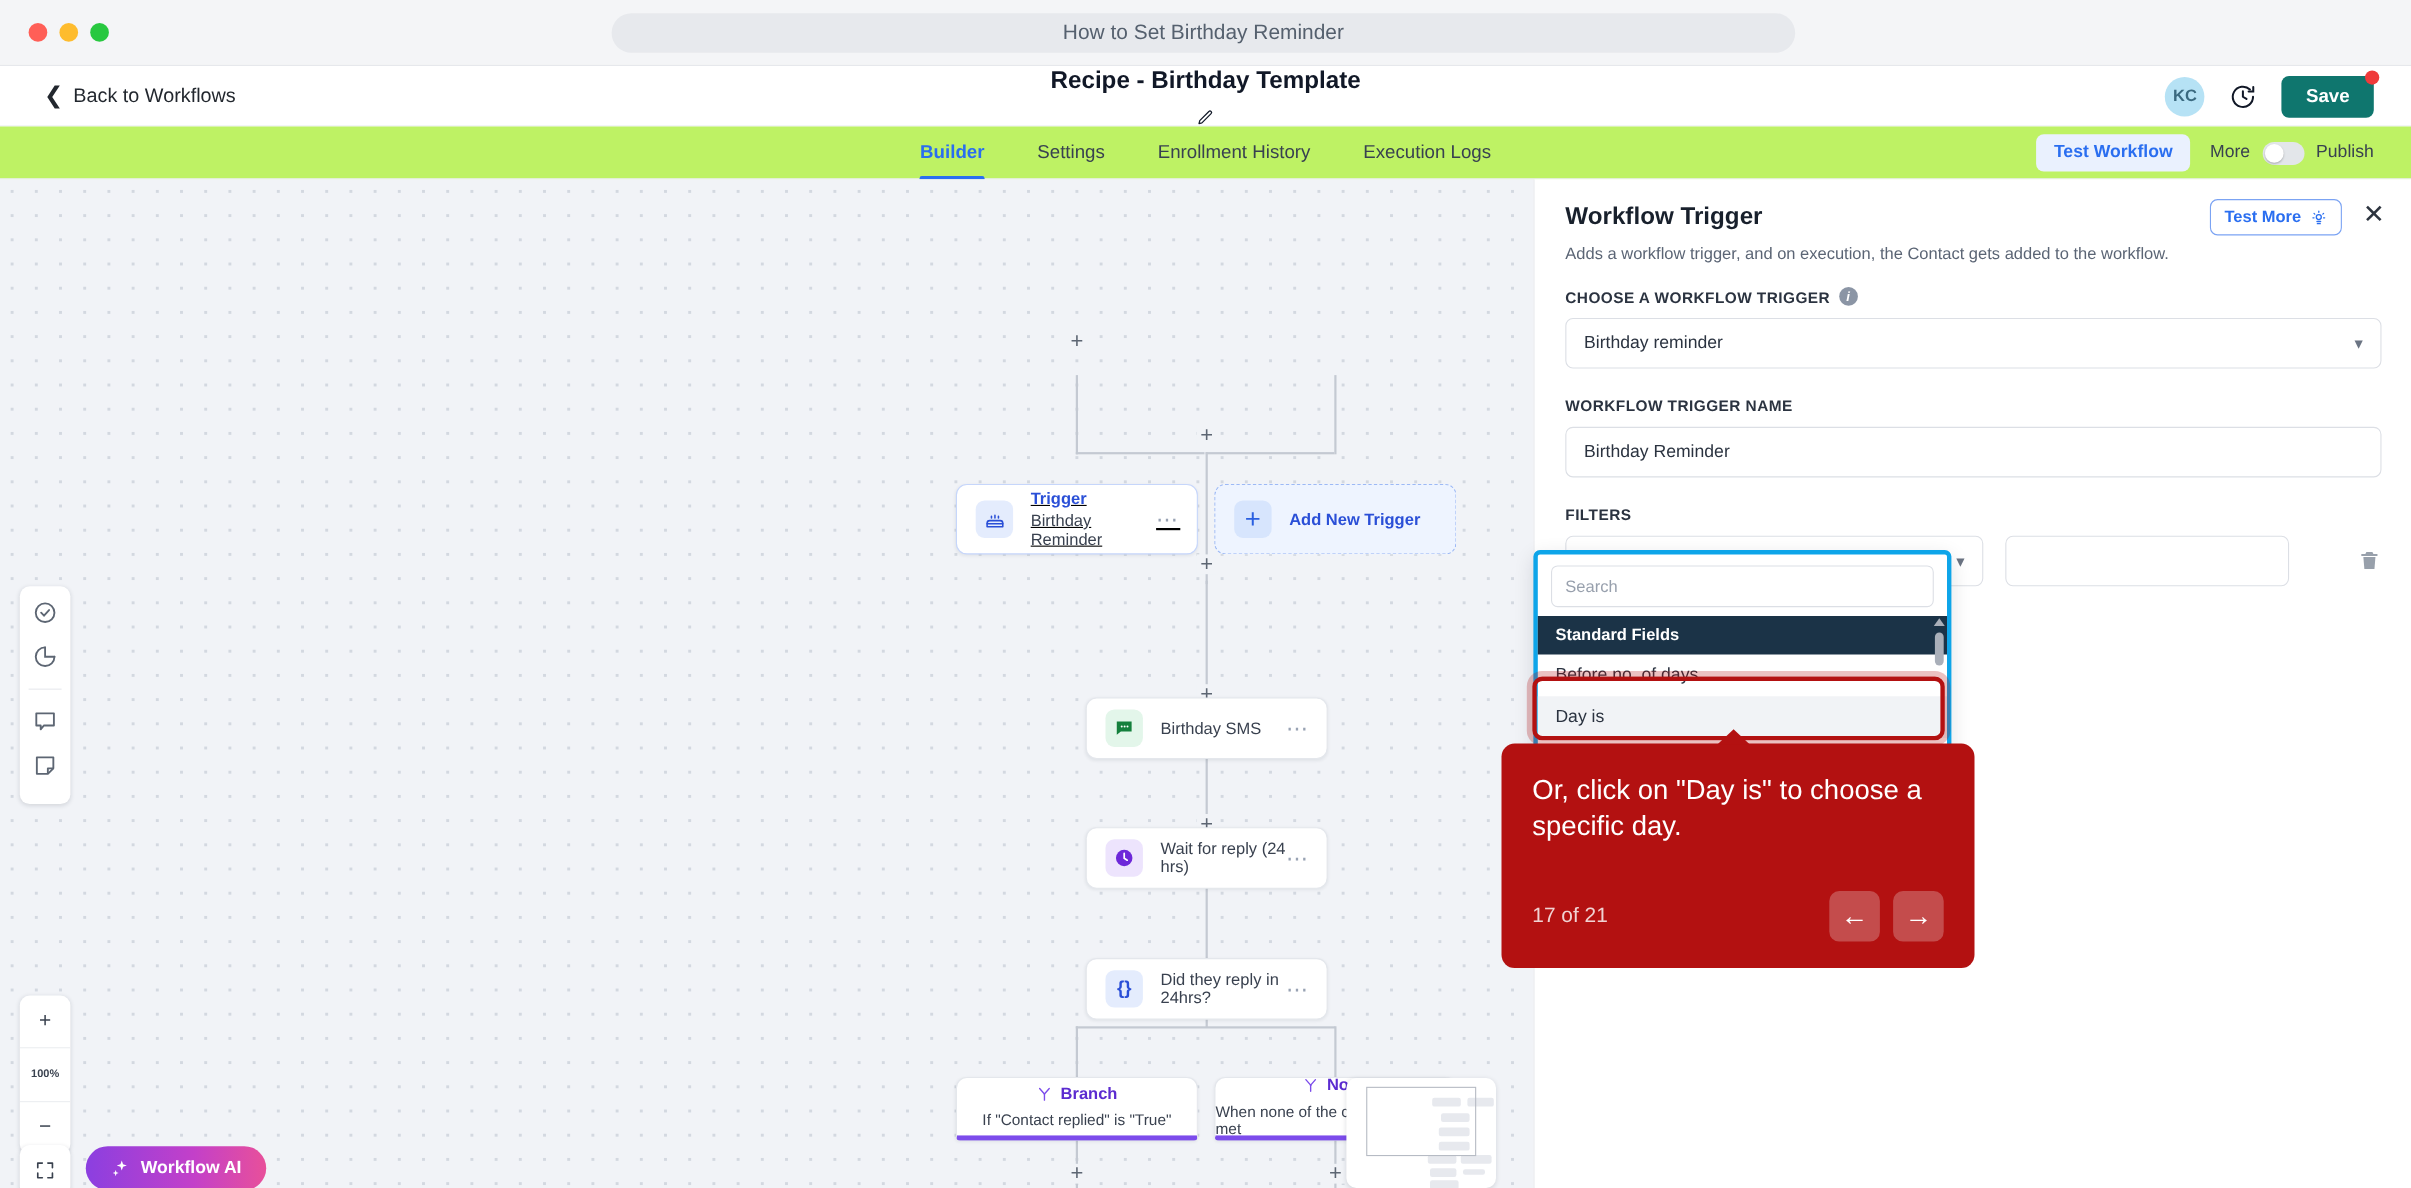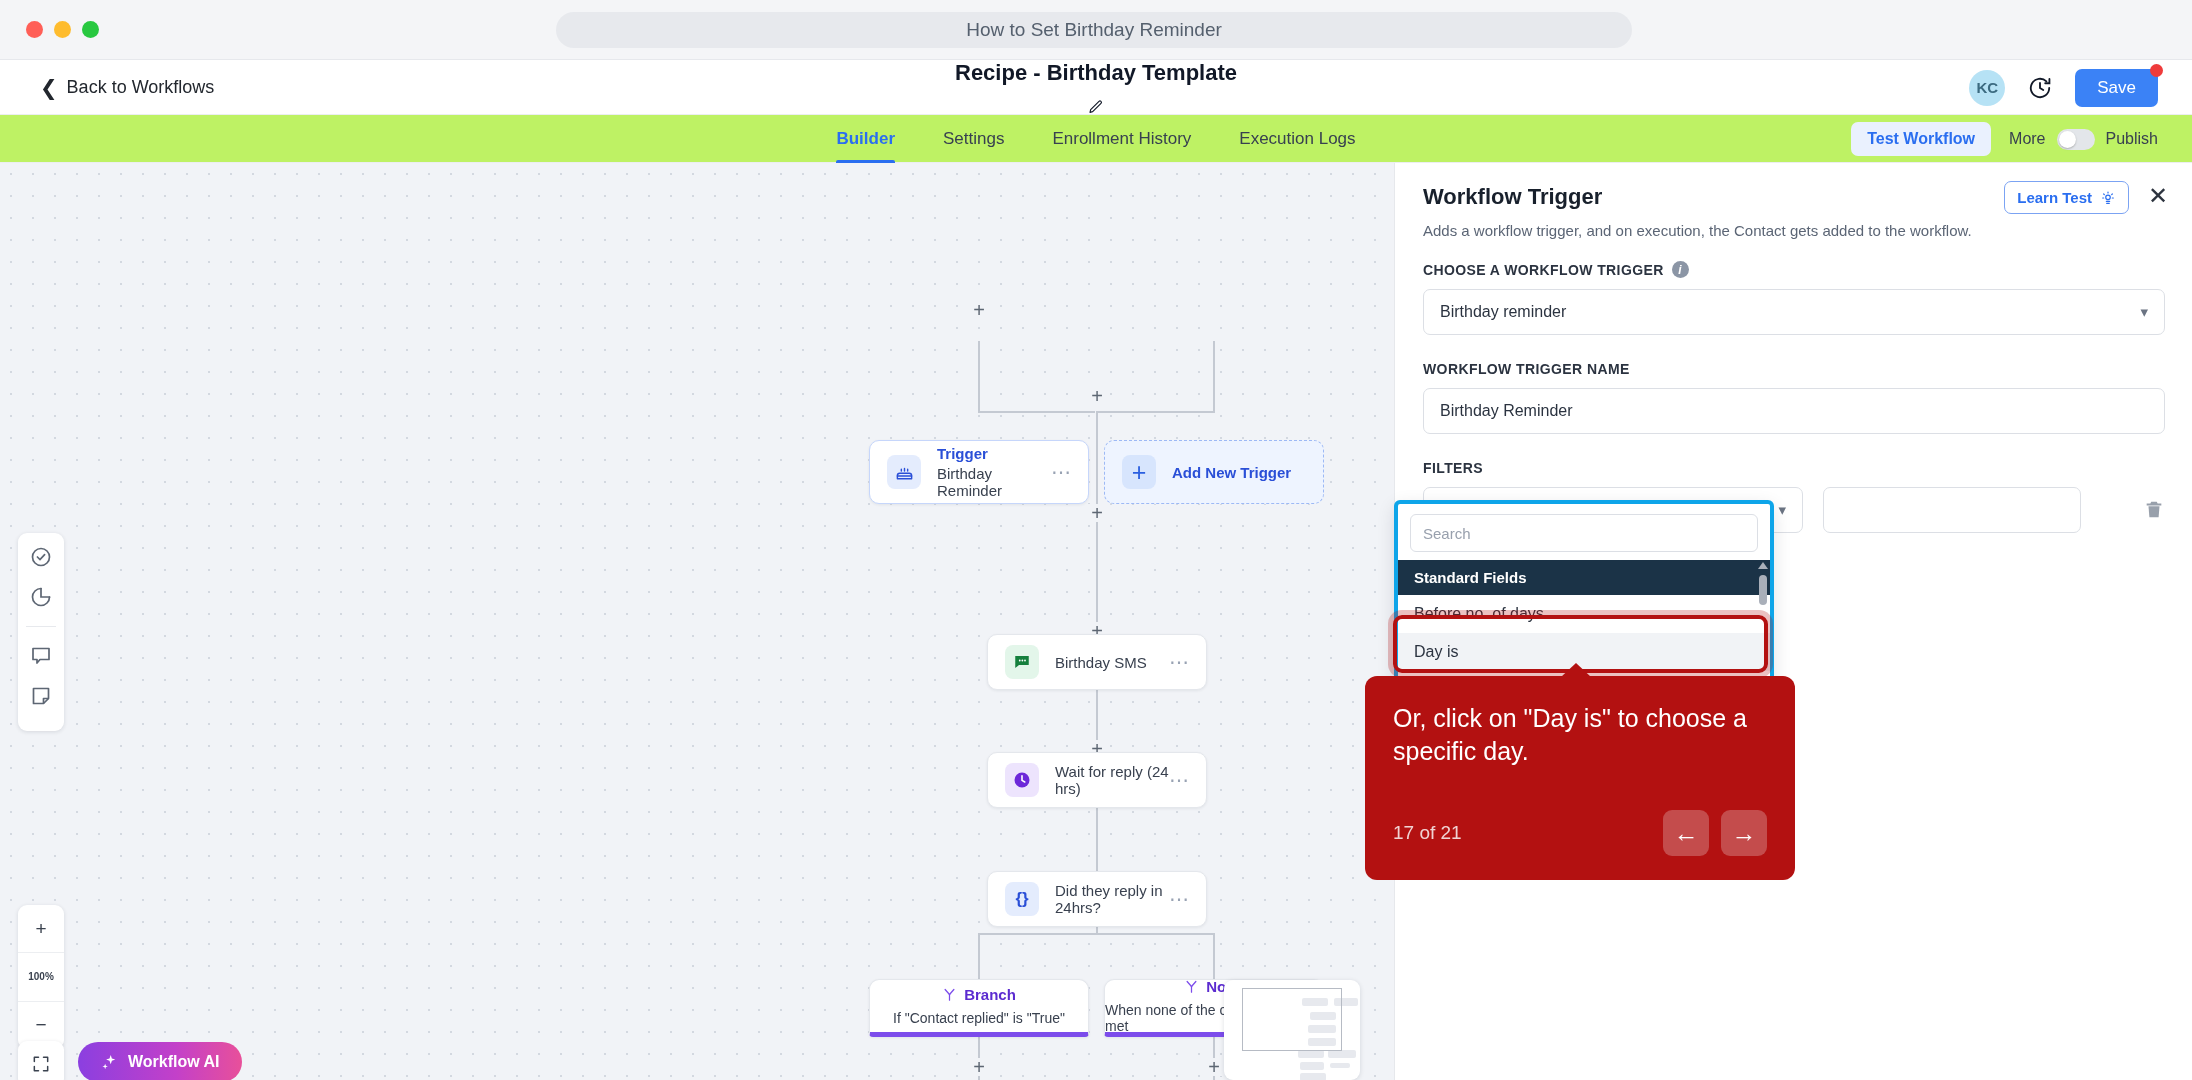--- a/index.html
+++ b/index.html
@@ -54,21 +54,21 @@
   }
   .avatar {
     width: 36px; height: 36px; border-radius: 50%;
     background: #b6e2f5; color: #3b6a80;
     display: flex; align-items: center; justify-content: center;
     font-size: 15px; font-weight: 600; cursor: pointer;
   }
   .histicon { width: 26px; height: 26px; cursor: pointer; }
   .savebtn {
     position: relative;
-    background: #3b82f6; color: #fff; font-size: 17px; font-weight: 400;
+    background: #0f766e; color: #fff; font-size: 17px; font-weight: 700;
     border: none; border-radius: 7px; padding: 9px 22px; cursor: pointer;
   }
   .savebtn .notif {
     position: absolute; right: -5px; top: -5px;
     width: 13px; height: 13px; border-radius: 50%; background: #ef3b3b;
   }
 
   
   .tabsrow {
     position: absolute; left: 0; top: 115px; width: 2192px; height: 48px;
@@ -123,21 +123,21 @@
     width: 34px; height: 34px; border-radius: 8px;
     display: flex; align-items: center; justify-content: center;
     margin-left: 17px; flex: none;
   }
   .node .txt { margin-left: 16px; flex: 1; }
   .node .lbl1 { font-size: 15px; color: #2a4fd7; font-weight: 600; }
   .node .lbl2 { font-size: 15px; color: #39414f; margin-top: 3px; }
   .node .single { font-size: 15px; color: #39414f; }
   .node .dots { color: #98a2b3; font-size: 20px; letter-spacing: 2px; margin-right: 15px; }
 
-  .trigger-node { left: 869px; top: 277px; width: 220px; height: 64px; border-color: #c6d6fb; }
+  .trigger-node { left: 869px; top: 277px; width: 220px; height: 64px; border-color: #c6d6fb; text-decoration: underline; }
   .addtrig {
     position: absolute; left: 1104px; top: 277px; width: 220px; height: 64px;
     background: #eef4ff; border: 1.6px dashed #9db9f5; border-radius: 10px;
     display: flex; align-items: center; cursor: pointer;
   }
   .addtrig .plusbox {
     width: 34px; height: 34px; border-radius: 8px; background: #d7e5fd;
     display: flex; align-items: center; justify-content: center;
     margin-left: 17px; color: #2a5fe0; font-size: 25px; line-height: 1;
   }
@@ -550,21 +550,21 @@
     <div class="b" style="left:106px; top:83px; width:20px; height:5px;"></div>
     <div class="b" style="left:76px; top:93px; width:26px; height:8px;"></div>
     <div class="vp"></div>
   </div>
 
   <div class="panel">
     <div class="ph">
       <h2>Workflow Trigger</h2>
       <p>Adds a workflow trigger, and on execution, the Contact gets added to the workflow.</p>
       <div class="learnmore">
-        <span>Learn Test</span>
+        <span>Test More</span>
         <svg width="16" height="16" viewBox="0 0 24 24" fill="none" stroke="#2a6ef0" stroke-width="1.8" stroke-linecap="round">
             <path d="M9.5 17h5"></path>
             <path d="M10 20h4"></path>
             <path d="M12 3v1.5M5.5 6l1 1M18.5 6l-1 1M4 12h1.5M18.5 12H20"></path>
             <circle cx="12" cy="11" r="3.4"></circle>
           </svg>
       </div>
       <div class="closex">✕</div>
     </div>
 

